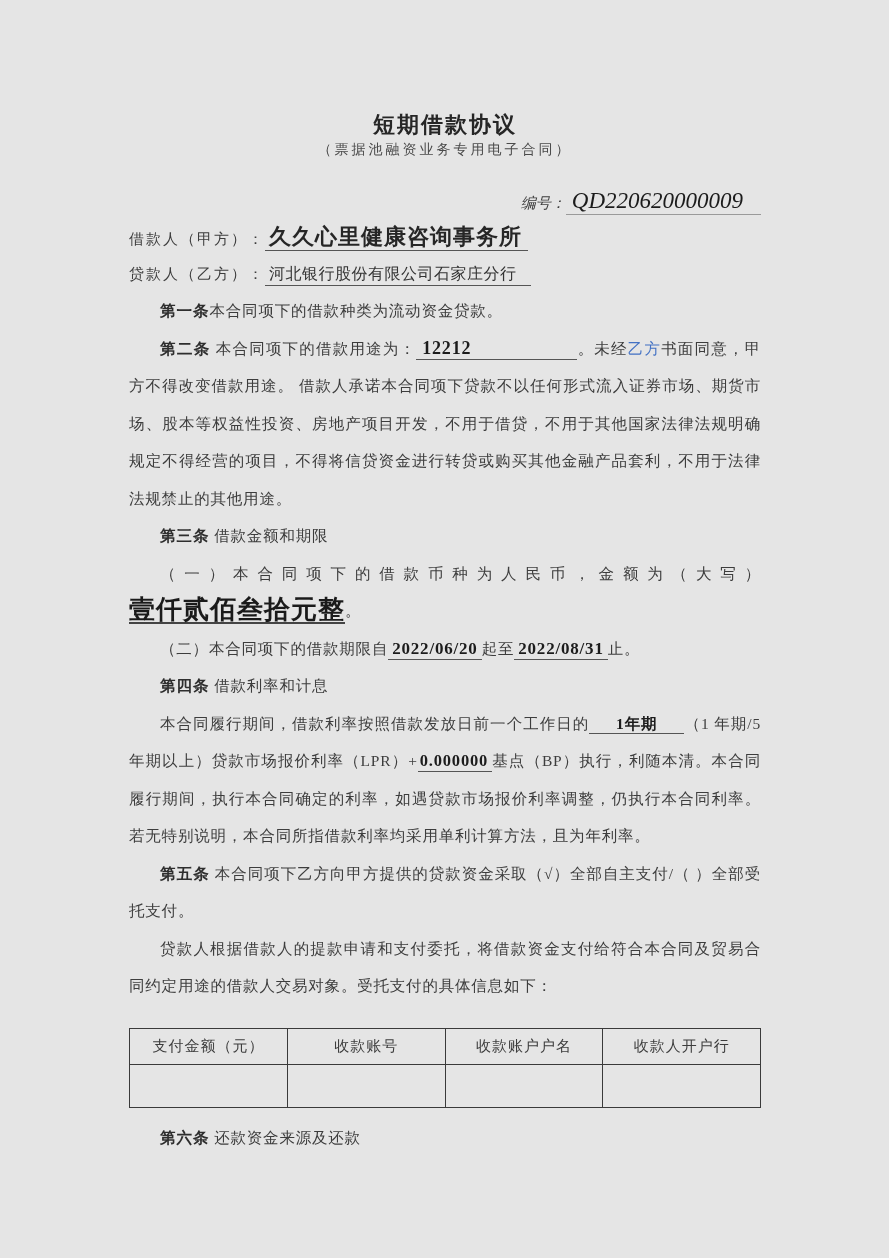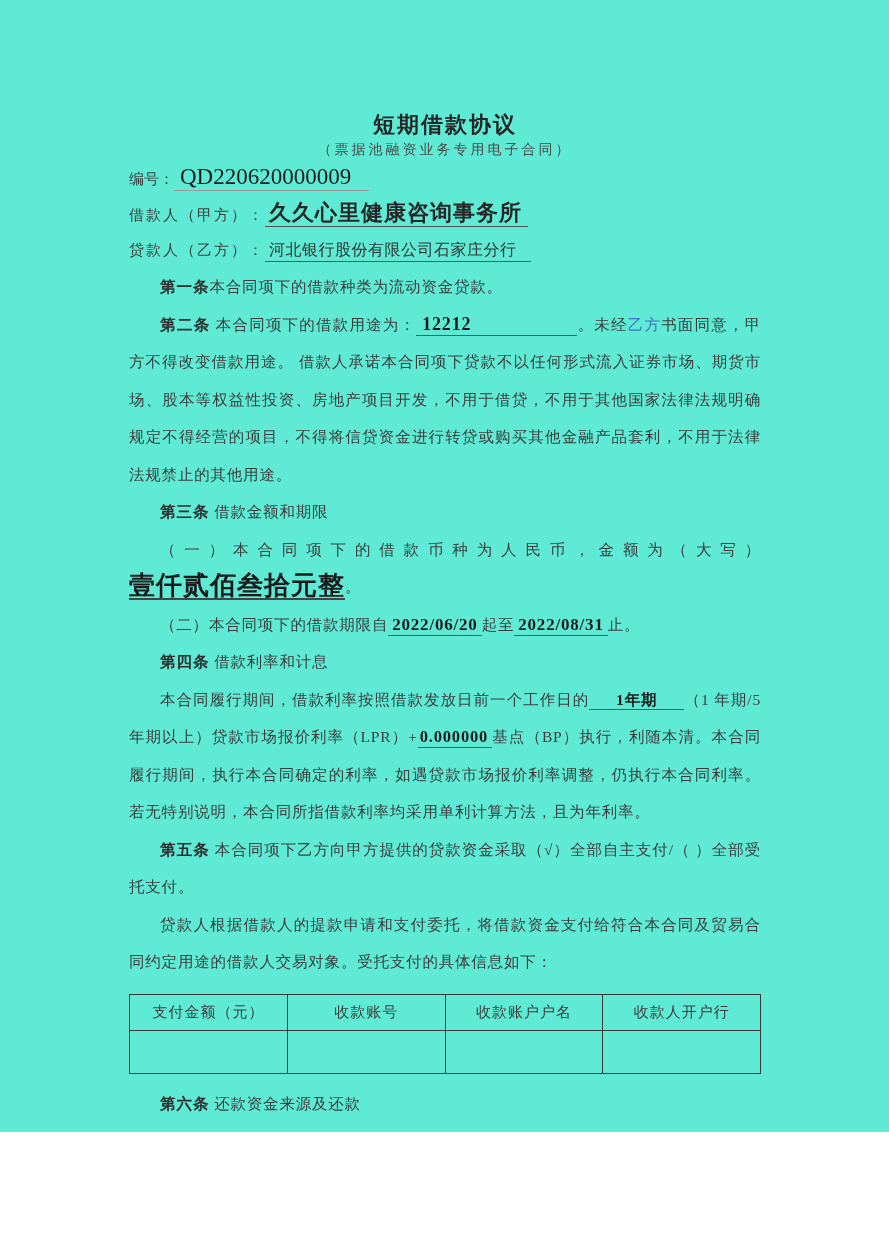--- a/index.html
+++ b/index.html
@@ -1,19 +1,19 @@
 <!DOCTYPE html>
 <html><head>
 <meta charset="utf-8">
 <style>
   html,body{margin:0;padding:0;background:#ffffff;}
   .page{
     position:relative;
-    width:889px;height:1132px;
-    background:#5eead4;
+    width:889px;height:1258px;
+    background:#e5e5e5;
     overflow:hidden;
     font-family:"Liberation Serif","DejaVu Serif",serif;
     color:#3d3d3d;
     box-sizing:border-box;
     padding:110px 128px 0 129px;
   }
   .content{width:632px;}
   .doc-title{
     text-align:center;
     font-family:"Liberation Sans","DejaVu Sans",sans-serif;
@@ -24,25 +24,26 @@
     letter-spacing:2px;
   }
   .doc-subtitle{
     text-align:center;
     font-size:14px;
     line-height:20px;
     letter-spacing:3px;
     color:#4a4a4a;
   }
   .number-line{
-    text-align:left;
-    margin-top:0;
+    text-align:right;
+    margin-top:24px;
     height:34px;
     line-height:34px;
     font-size:15px;
+    font-style:italic;
   }
   .number-value{
     font-family:"Liberation Serif","DejaVu Serif",serif;
     font-size:23px;
     color:#1c1c1c;
     border-bottom:1px solid #9a9a9a;
     padding:0 18px 1px 6px;
   }
   .party-line{
     font-size:15px;
@@ -133,21 +134,21 @@
     font-weight:700;
     font-size:16.5px;
     color:#1c1c1c;
     border-bottom:1px solid #555;
     padding:0 4px 1px 2px;
     margin-top:44px;
   }
   table.pay-table{
     border-collapse:collapse;
     width:632px;
-    margin-top:13px;
+    margin-top:23px;
     table-layout:fixed;
   }
   table.pay-table th, table.pay-table td{
     border:1px solid #3a3a3a;
     font-size:15px;
     font-weight:400;
     letter-spacing:1px;
     text-align:center;
     color:#3d3d3d;
   }

